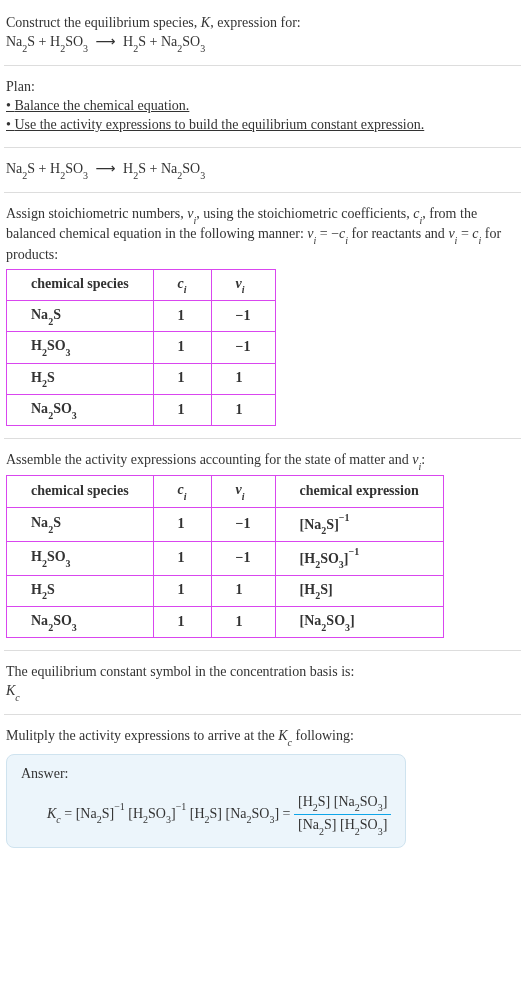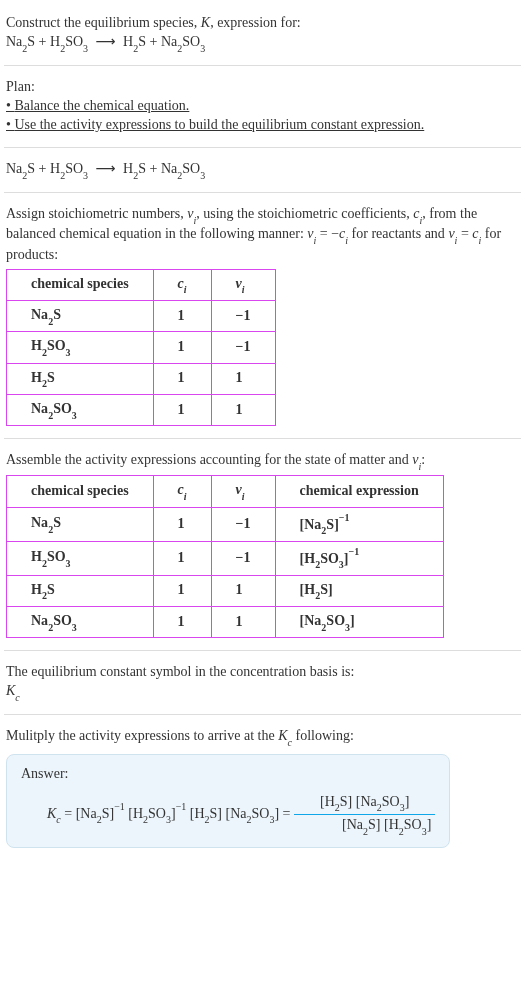--- a/index.html
+++ b/index.html
@@ -40,21 +40,21 @@
       margin-top: 6px;
       display: inline-block;
     }
     .answer-label { margin-bottom: 8px; }
     .frac {
       display: inline-block;
       vertical-align: middle;
       text-align: center;
     }
     .frac .num { display: block; border-bottom: 1px solid #0ea5e9; padding: 1px 4px; }
-    .frac .den { display: block; padding: 1px 4px; margin-left: 44px; }
+    .frac .den { display: block; padding: 1px 4px; }
     .eq-indent { padding-left: 26px; }
   </style>
 </head>
 <body>
 
 <div class="section">
   <div>
     <span>Construct the equilibrium species, </span><span class="italic">K</span><span>, expression for:</span>
   </div>
   <div>

